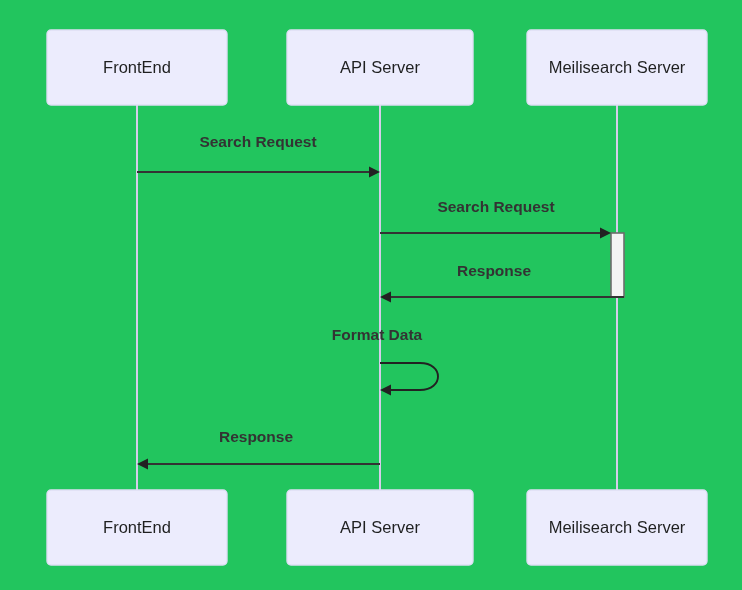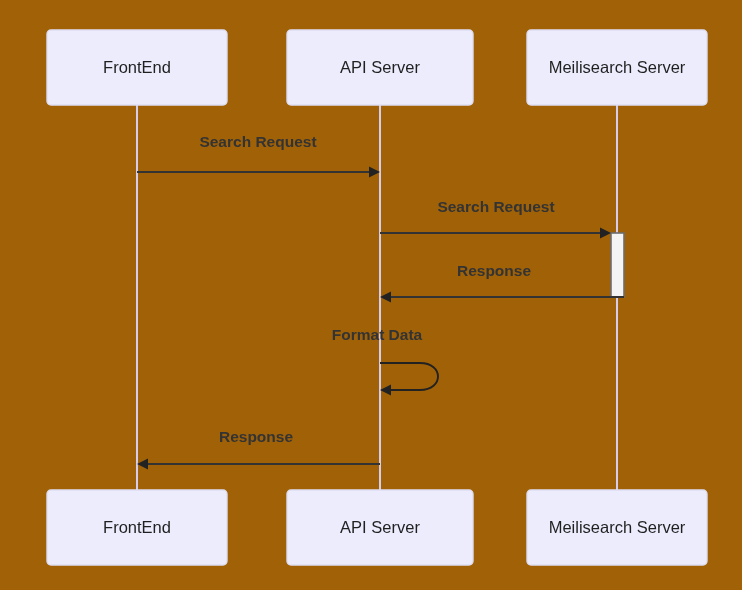--- a/index.html
+++ b/index.html
@@ -8,21 +8,21 @@
     padding: 0;
     background: #ffffff;
   }
   body {
     font-family: "Liberation Sans", sans-serif;
   }
   #diagram-root {
     position: relative;
     width: 742px;
     height: 590px;
-    background: #a16207;
+    background: #22c55e;
     overflow: hidden;
   }
   #diagram-svg {
     position: absolute;
     top: 0;
     left: 0;
     width: 742px;
     height: 590px;
   }
   .actor-box-rect {

